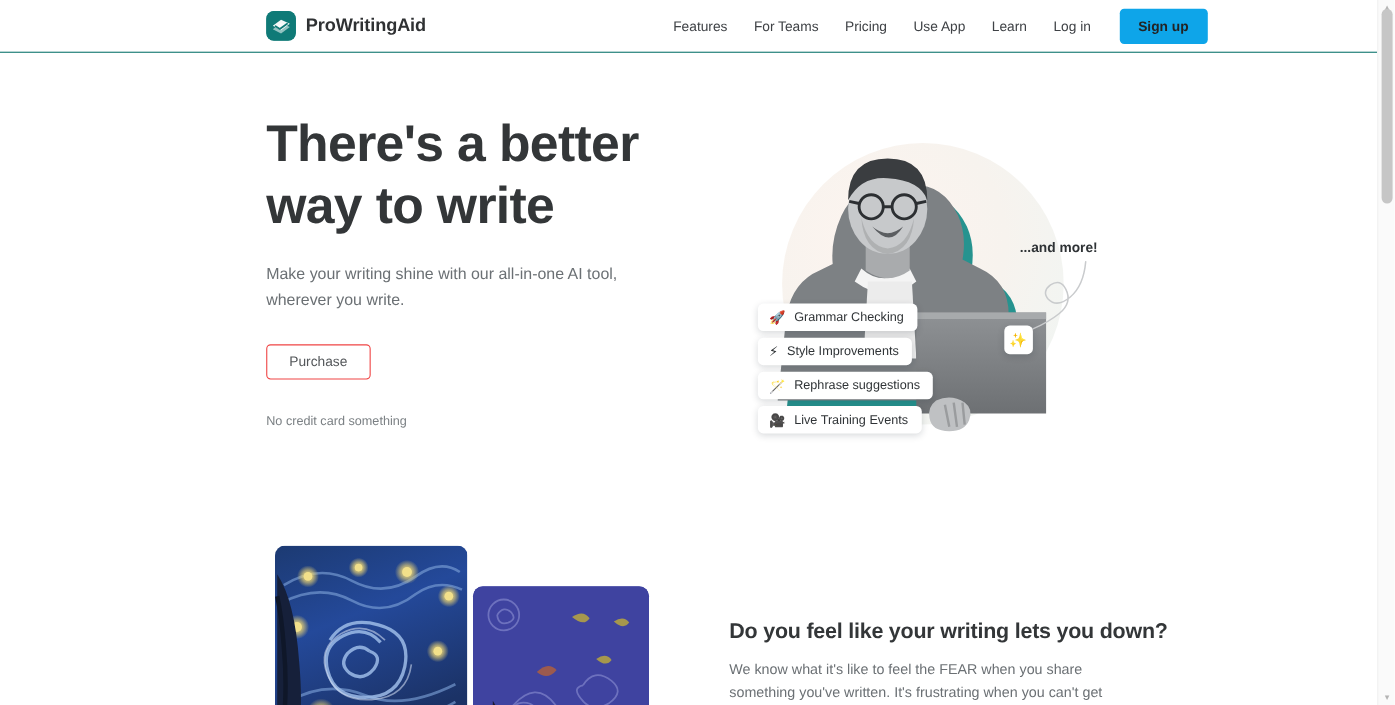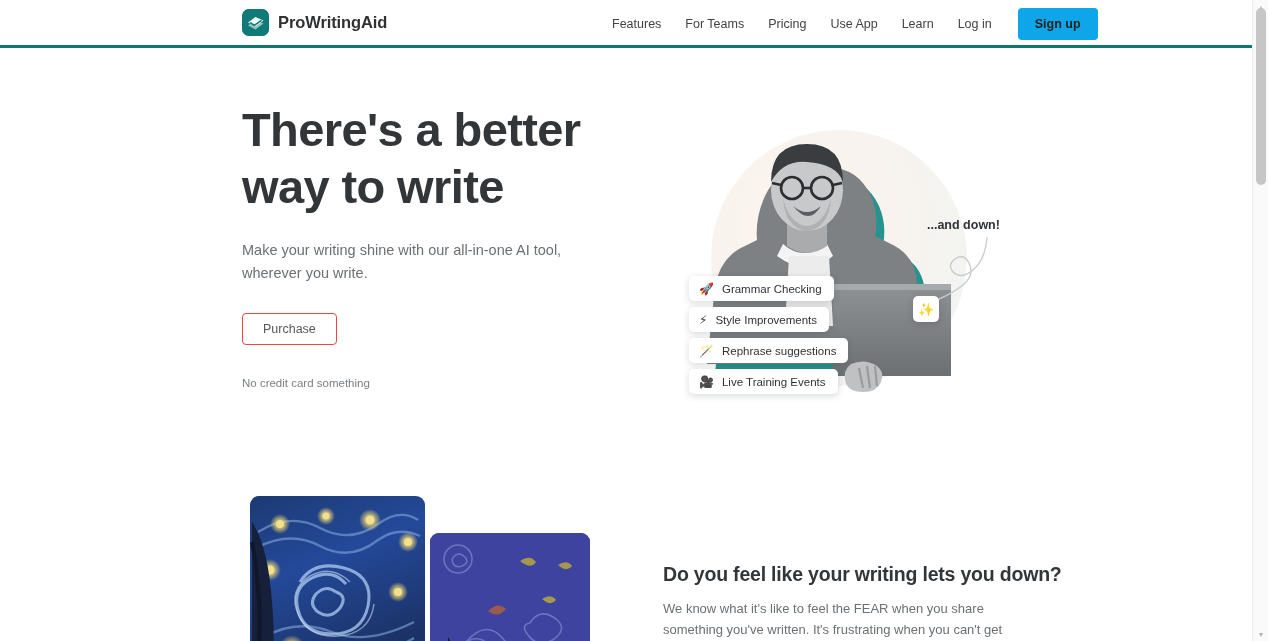--- a/index.html
+++ b/index.html
@@ -20,21 +20,21 @@
     overflow: hidden;
   }
 
   
   .header {
     position: absolute;
     top: 0; left: 0;
     width: 1252px;
     height: 48px;
     background: #ffffff;
-    border-bottom: 3px solid #0f766e;
+    border-bottom: 1px solid #0f766e;
     display: flex;
     align-items: center;
   }
   .brand {
     position: absolute;
     left: 242px;
     display: flex;
     align-items: center;
     gap: 9px;
     text-decoration: none;
@@ -384,21 +384,21 @@
         <path d="M178 178 l118 0 l0 6 l-118 0 z" fill="#a7aaac"></path>
 
         <path d="M196 258 q14 -6 26 2 q8 6 4 16 q-4 10 -18 10 q-16 0 -18 -12 q-2 -10 6 -16 z" fill="#bfc1c3"></path>
         <path d="M204 262 l4 20 M212 260 l3 22 M220 260 l2 20" stroke="#9a9c9e" stroke-width="2.2" fill="none"></path>
       </svg>
 
       <svg class="squiggle" viewBox="0 0 70 72" aria-hidden="true">
         <path d="M64 4 q-2 22 -14 32 q-12 10 -20 2 q-6 -7 2 -13 q9 -6 14 4 q6 12 -6 22 q-10 8 -24 14" fill="none" stroke="#c9cbcd" stroke-width="1.4" stroke-linecap="round"></path>
       </svg>
 
-      <div class="and-more">...and down!</div>
+      <div class="and-more">...and more!</div>
 
       <div class="sparkle-card">
         <span>✨</span>
       </div>
 
       <div class="feature-card fc0">
         <span class="ficon">🚀</span>
         <span>Grammar Checking</span>
       </div>
       <div class="feature-card fc1">

